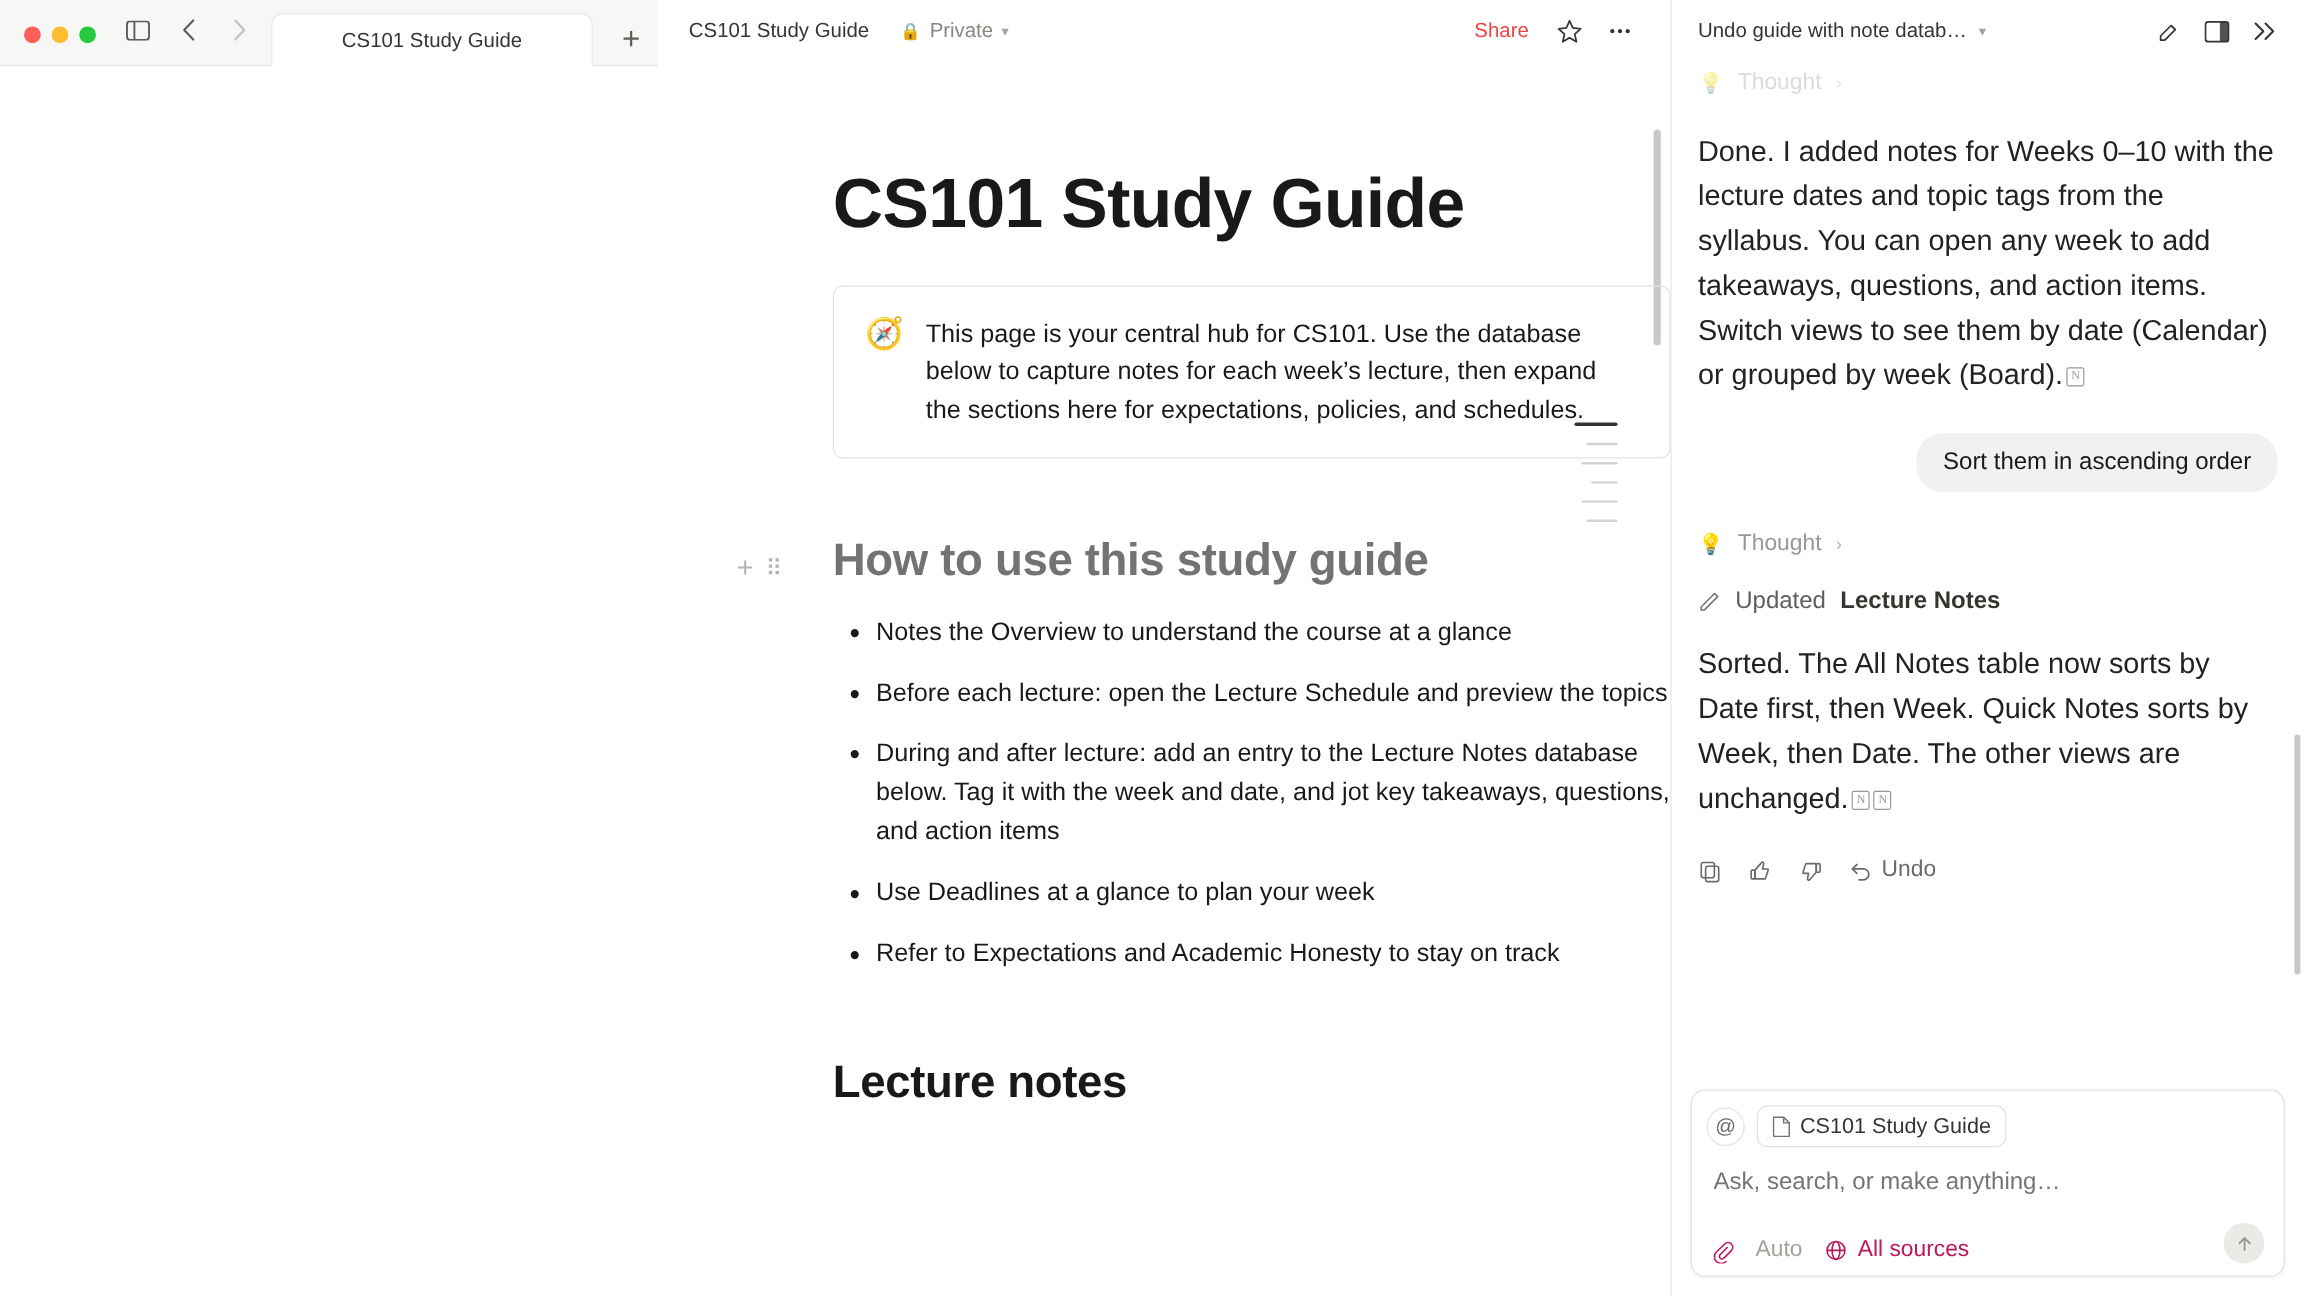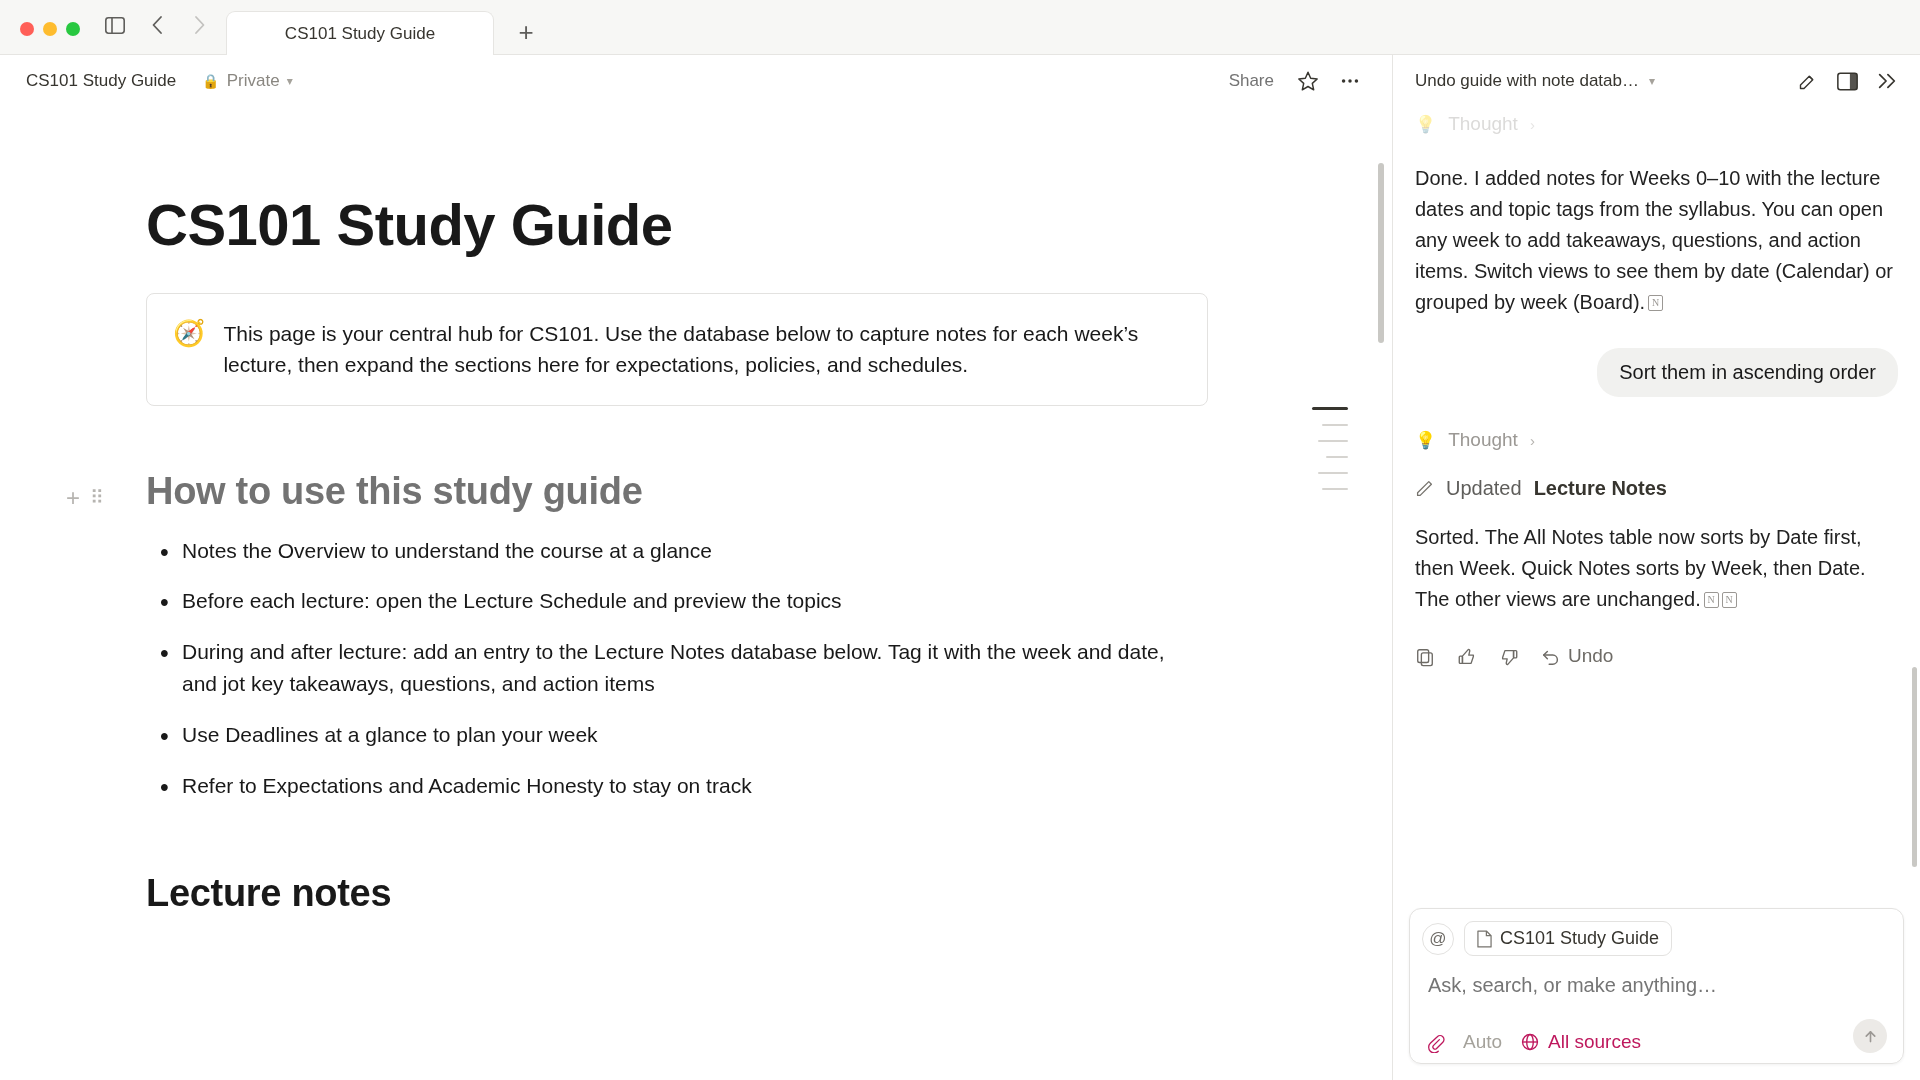--- a/index.html
+++ b/index.html
@@ -3,21 +3,21 @@
 <meta charset="utf-8">
 <style>
   * { box-sizing: border-box; margin: 0; padding: 0; }
   html, body {
     width: 1920px; height: 1080px;
     background: #ffffff;
     font-family: "Liberation Sans", sans-serif;
     color: #191919;
     overflow: hidden;
   }
-  .app { width: 1920px; height: 1080px; display: flex; flex-direction: column; }
+  .app { width: 1920px; height: 1080px; display: flex; flex-direction: row; }
 
   
   .titlebar {
     height: 55px; min-height: 55px;
     background: #f7f7f5;
     display: flex; align-items: flex-end;
     border-bottom: 1px solid #e6e5e2;
     position: relative;
   }
   .traffic {
@@ -70,21 +70,21 @@
   }
   .crumb { font-size: 17px; color: #37352f; cursor: pointer; }
   .privacy {
     display: flex; align-items: center; gap: 7px;
     font-size: 17px; color: #8a8781; cursor: pointer; margin-left: 16px;
   }
   .lock-ico { font-size: 14px; color: #a5a29b; }
   .chev { font-size: 12px; color: #a5a29b; }
   .hdr-spacer { flex: 1; }
   .hdr-action {
-    font-size: 17px; color: #737373; cursor: pointer;
+    font-size: 17px; color: #ef4444; cursor: pointer;
     display: flex; align-items: center; justify-content: center;
     padding: 4px 8px;
   }
   .hdr-icon { width: 32px; height: 32px; display: flex; align-items: center; justify-content: center; color: #37352f; cursor: pointer; }
 
   .page-scroll { flex: 1; overflow: hidden; position: relative; padding: 0 0 0 0; }
   .page-inner { padding: 86px 0 0 0; }
   .content { max-width: 1070px; margin: 0 0 0 146px; position: relative; }
 
   h1.page-title {
@@ -166,21 +166,21 @@
 
   .thought-row {
     display: flex; align-items: center; gap: 12px;
     color: #9b9894; font-size: 19px; padding: 6px 0;
   }
   .thought-row.faded { opacity: 0.35; }
   .thought-ico { font-size: 17px; }
   .thought-chev { font-size: 15px; color: #b6b4b0; }
 
   .asst-para {
-    font-size: 20px; line-height: 1.55; color: #222; margin: 22px 0 30px 0;
+    font-size: 24px; line-height: 1.55; color: #222; margin: 22px 0 30px 0;
   }
   .notion-mark {
     display: inline-block; width: 15px; height: 16px; vertical-align: -2px;
     border: 1.5px solid #9b9894; border-radius: 2px; position: relative; margin-left: 3px;
   }
   .notion-mark::after {
     content: "N"; position: absolute; inset: 0; font-size: 10px; line-height: 14px;
     text-align: center; color: #9b9894; font-family: "Liberation Serif", serif;
   }
 

